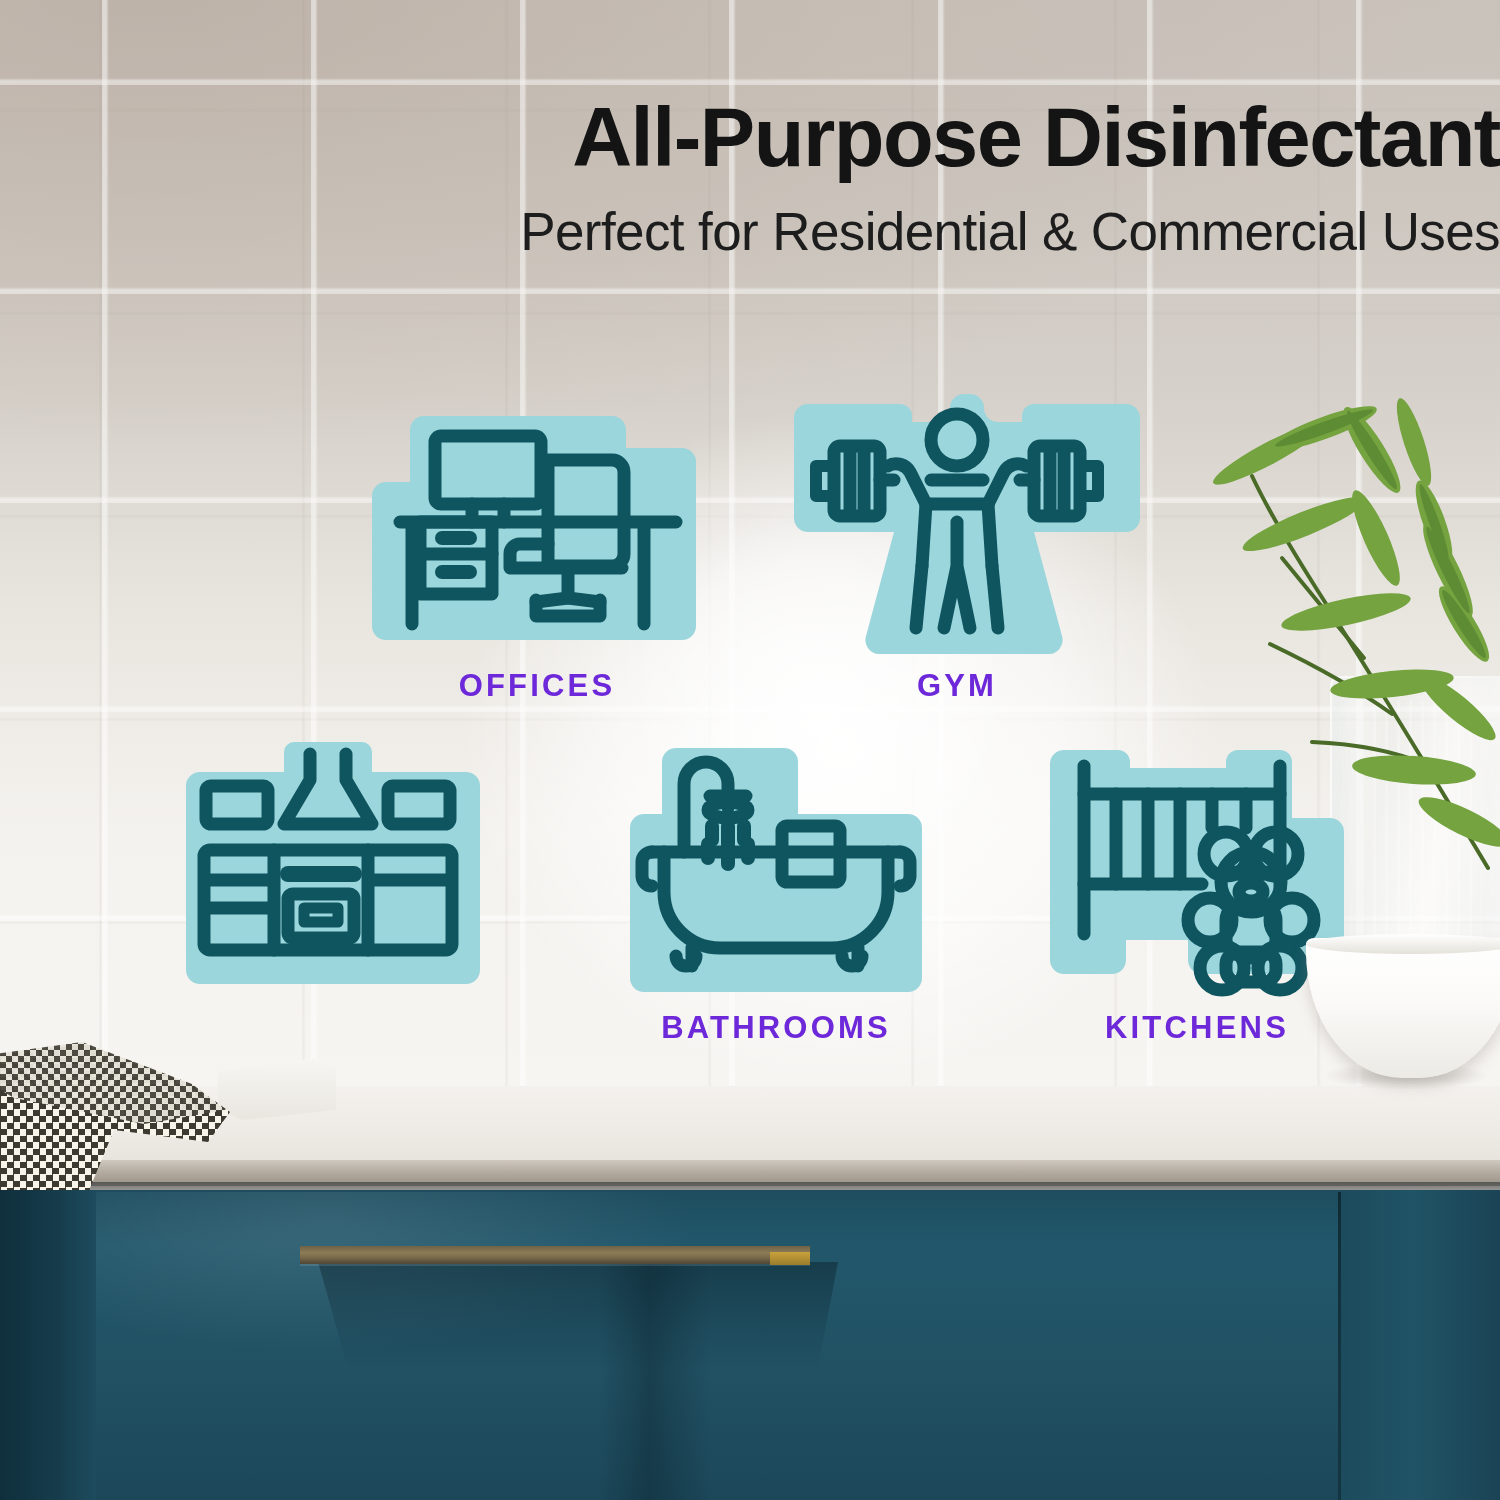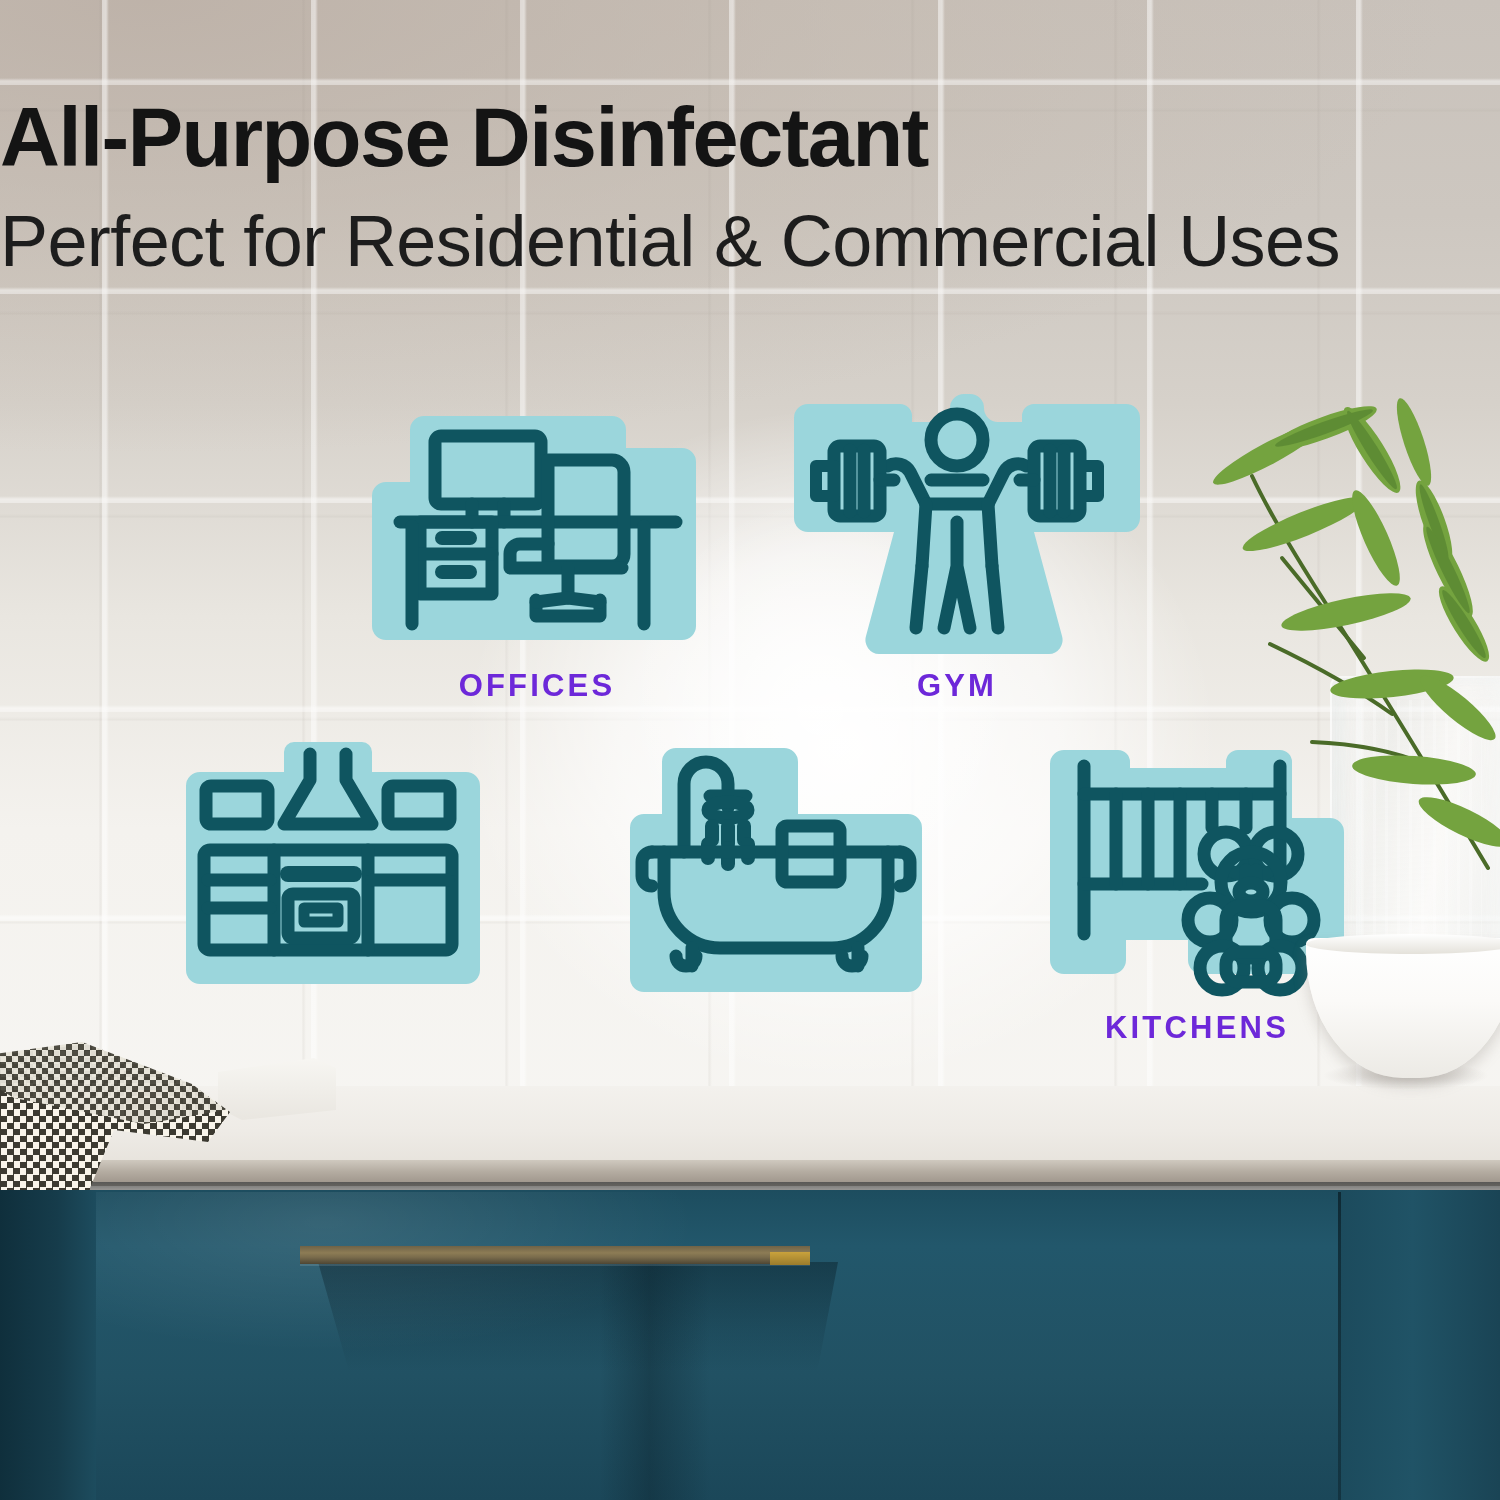--- a/index.html
+++ b/index.html
@@ -34,23 +34,23 @@
   }
   .grout-shade{position:absolute;left:0;top:0;width:1500px;height:1185px;
     background-image:
       repeating-linear-gradient(90deg, rgba(150,142,134,0) 0px, rgba(150,142,134,0) 199px, rgba(150,142,134,.22) 200px, rgba(150,142,134,0) 203px),
       repeating-linear-gradient(0deg, rgba(150,142,134,0) 0px, rgba(150,142,134,0) 199px, rgba(150,142,134,.18) 200px, rgba(150,142,134,0) 203px);
     background-position:-100px -62px, 0 -62px;
     opacity:.5;
   }
 
   
-  .heading{position:absolute;left:0;top:96px;width:1500px;text-align:left;}
+  .heading{position:absolute;left:0;top:96px;width:1500px;text-align:right;}
   .title{font-size:83px;font-weight:bold;color:#141414;letter-spacing:-1.5px;line-height:1;margin:0;}
-  .subtitle{font-size:72px;font-weight:normal;color:#1d1d1d;letter-spacing:-.6px;line-height:1;margin:26px 0 0 0;}
+  .subtitle{font-size:53px;font-weight:normal;color:#1d1d1d;letter-spacing:-.6px;line-height:1;margin:26px 0 0 0;}
 
   
   .badge{position:absolute;}
   .badge svg{display:block;overflow:visible;}
   .cat-label{position:absolute;text-align:center;font-size:31px;font-weight:bold;
     color:#6d28d9;letter-spacing:3.2px;white-space:nowrap;}
 
   
   .counter-top{position:absolute;left:0;top:1086px;width:1500px;height:82px;
     background:linear-gradient(180deg,#f3f1ed 0%,#eeebe6 55%,#e6e2db 100%);}
@@ -242,20 +242,21 @@
         <path d="M22 104 h248"></path>
         <path d="M34 104 v40 a56 56 0 0 0 56 56 h112 a56 56 0 0 0 56 -56 v-40"></path>
         <path d="M22 104 a10 10 0 0 0 -10 10 v14 a10 10 0 0 0 10 10"></path>
         <path d="M270 104 a10 10 0 0 1 10 10 v14 a10 10 0 0 1 -10 10"></path>
         <rect x="152" y="78" width="58" height="56" rx="5"></rect>
         <path d="M62 200 v18 M66 208 a10 10 0 0 1 -20 0" stroke-width="13"></path>
         <path d="M228 200 v18 M232 208 a10 10 0 0 1 -20 0" stroke-width="13"></path>
       </g>
     </svg>
   </div>
+  <div class="cat-label" style="left:630px;top:1010px;width:292px;">BATHROOMS</div>
 
   <div class="badge" style="left:1050px;top:736px;">
     <svg width="294" height="264" viewBox="0 0 294 264">
       <path fill="#9BD6DC" d="M14 14 h54 a12 12 0 0 1 12 12 v6 h96 v-6 a12 12 0 0 1 12 -12 h42 a12 12 0 0 1 12 12 v56 h38 a14 14 0 0 1 14 14 v128 a14 14 0 0 1 -14 14 h-128 a14 14 0 0 1 -14 -14 v-20 h-62 v20 a14 14 0 0 1 -14 14 h-48 a14 14 0 0 1 -14 -14 v-196 a14 14 0 0 1 14 -14 z"></path>
       <g fill="none" stroke="#0F5560" stroke-width="13" stroke-linecap="round" stroke-linejoin="round">
         <path d="M34 30 v168 M230 30 v124"></path>
         <path d="M34 58 h196"></path>
         <path d="M34 148 h118"></path>
         <path d="M66 58 v90 M98 58 v90 M130 58 v90 M162 58 v34 M196 58 v34"></path>
         <circle cx="176" cy="118" r="22"></circle>

